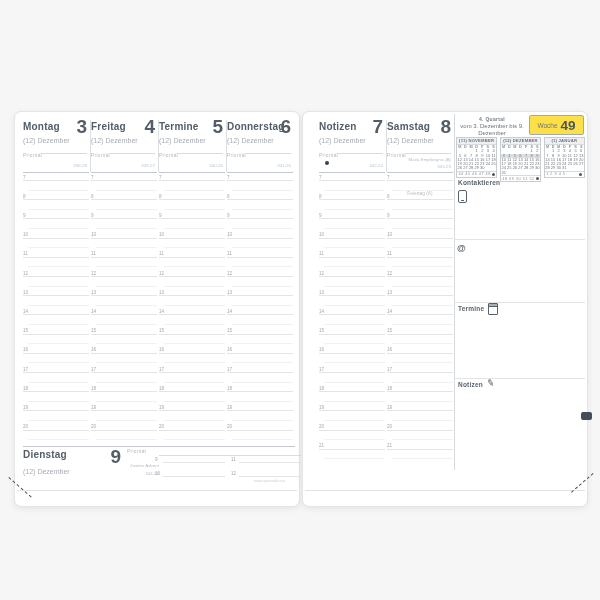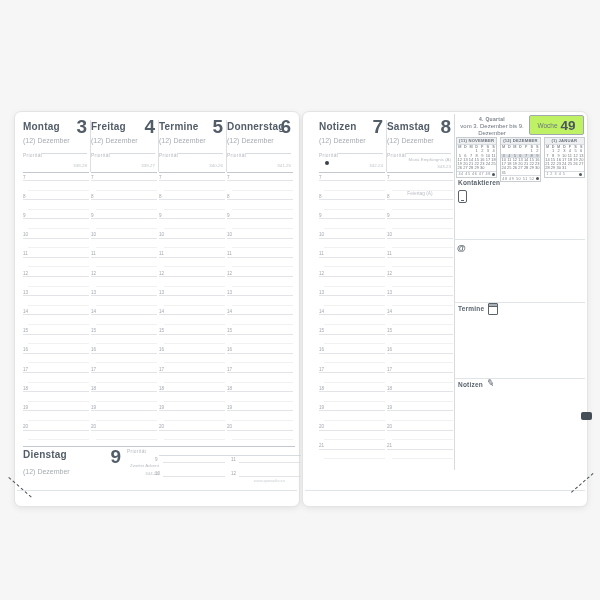--- a/index.html
+++ b/index.html
@@ -19,21 +19,21 @@
   .hhalf{border-top:1px solid #eff1f3;height:0;}
   .hlabel{font-size:4.6px;color:#a2a8af;line-height:5px;}
   .vsep{border-left:1px solid #dde0e3;width:0;}
   .sun-rule{border-top:1px solid #c2c8ce;height:0;}
   .bottom-rule{border-top:1px solid #e1e4e7;height:0;}
   .side-border{border-left:1px solid #d8dbde;width:0;}
   .divider{border-top:1px solid #e1e4e7;height:0;}
   .footer{font-size:4px;color:#cbcfd3;}
   .q1{font-size:5px;font-weight:bold;color:#79818a;letter-spacing:.3px;}
   .q2{font-size:6px;color:#6b737d;line-height:1.2;margin-top:1px;}
-  .woche-box{border:1px solid #a2a8af;border-radius:2px;background:#bef264;display:flex;align-items:center;justify-content:center;gap:3px;}
+  .woche-box{border:1px solid #a2a8af;border-radius:2px;background:#fde047;display:flex;align-items:center;justify-content:center;gap:3px;}
   .wl{font-size:6.5px;color:#6b737d;}
   .wn{font-size:13.5px;font-weight:bold;color:#4c565f;line-height:13px;}
   .mc{width:41px;border:1px solid #c8cdd2;background:#fff;overflow:hidden;}
   .mc-title{font-size:4.2px;font-weight:bold;color:#6b737d;text-align:center;line-height:5.5px;height:5.5px;background:#eef0f2;border-bottom:1px solid #d7dbdf;letter-spacing:.2px;}
   .mc-grid{display:grid;grid-template-columns:repeat(7,1fr);}
   .mc-wd{font-size:3.8px;font-weight:bold;color:#8a9198;text-align:center;line-height:4.8px;}
   .mc-cell{font-size:4px;color:#70777e;text-align:center;line-height:4.3px;}
   .mc-row-hl{background:#dce0e4;}
   .mc-strip{border-top:1px solid #d7dbdf;height:5.2px;display:flex;align-items:center;justify-content:space-between;padding:0 1.5px;}
   .mc-wk{font-size:3.8px;color:#8a9198;letter-spacing:.5px;}

